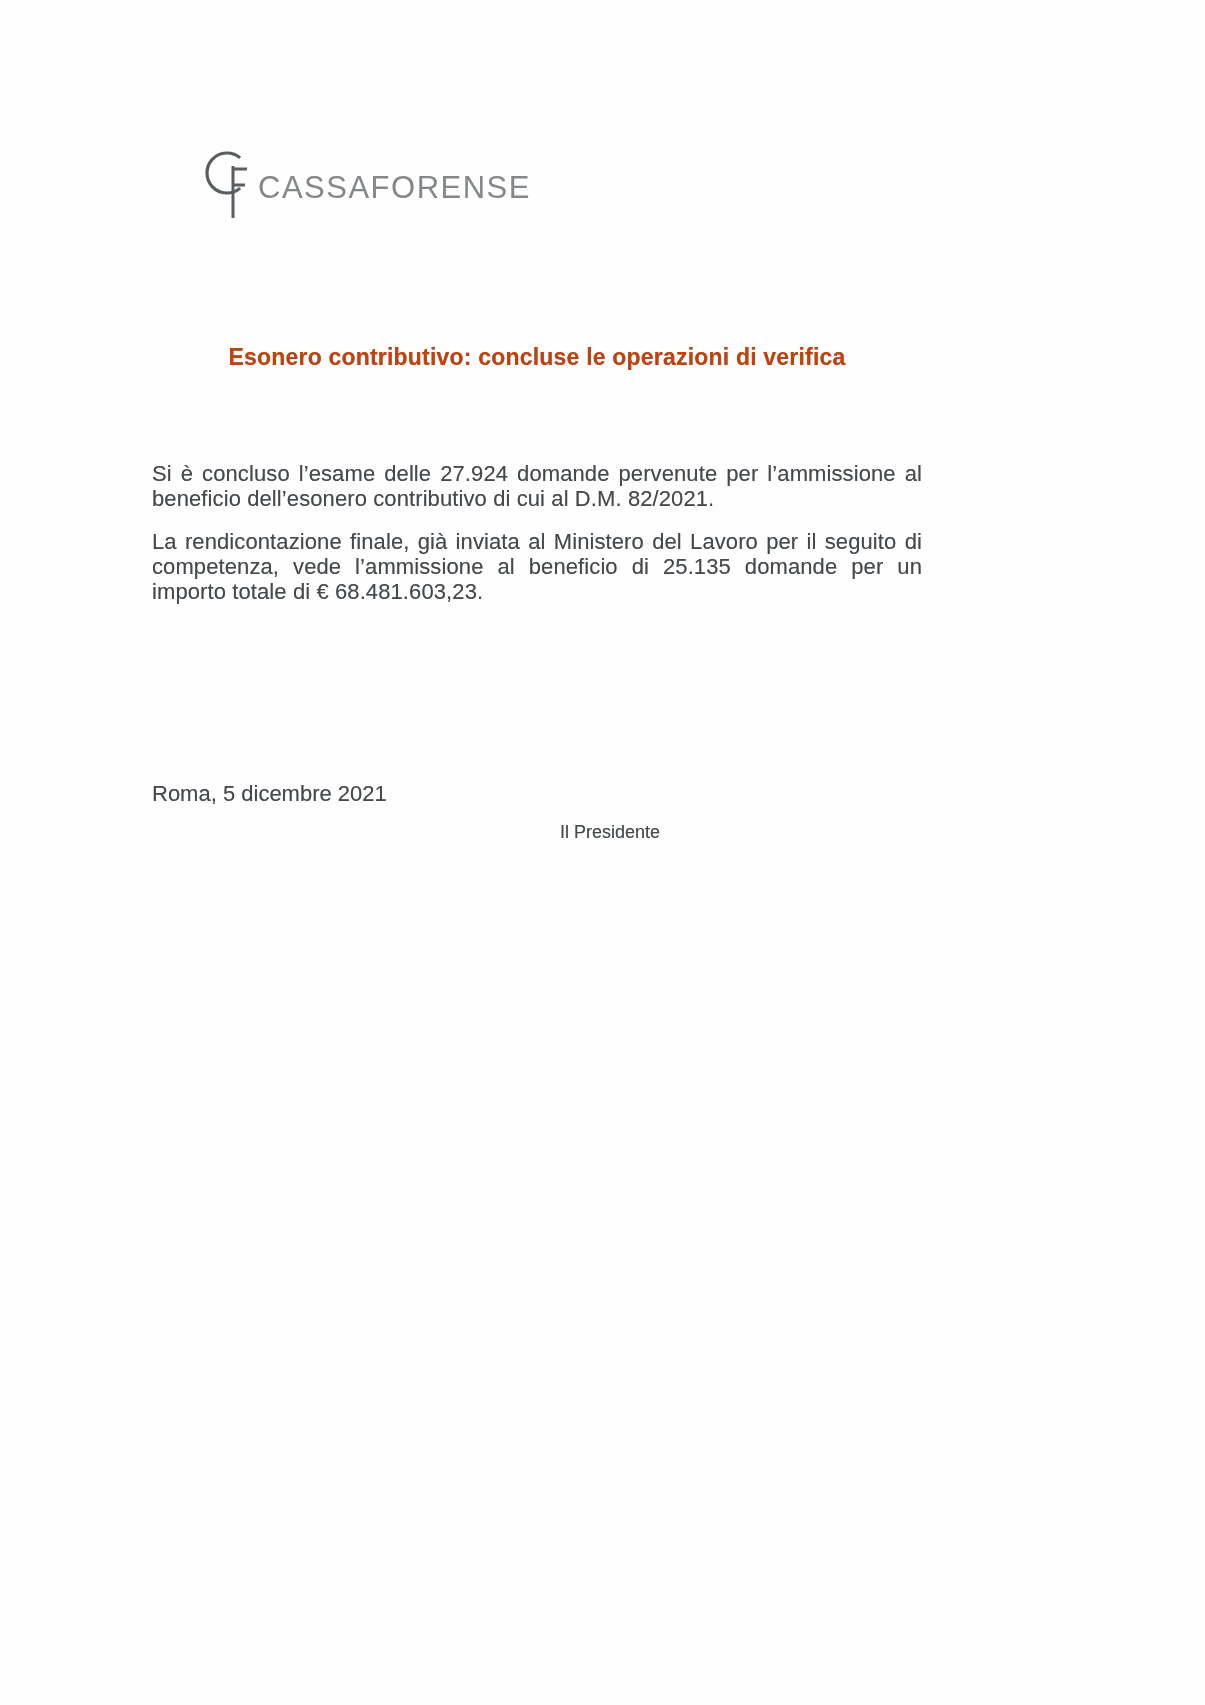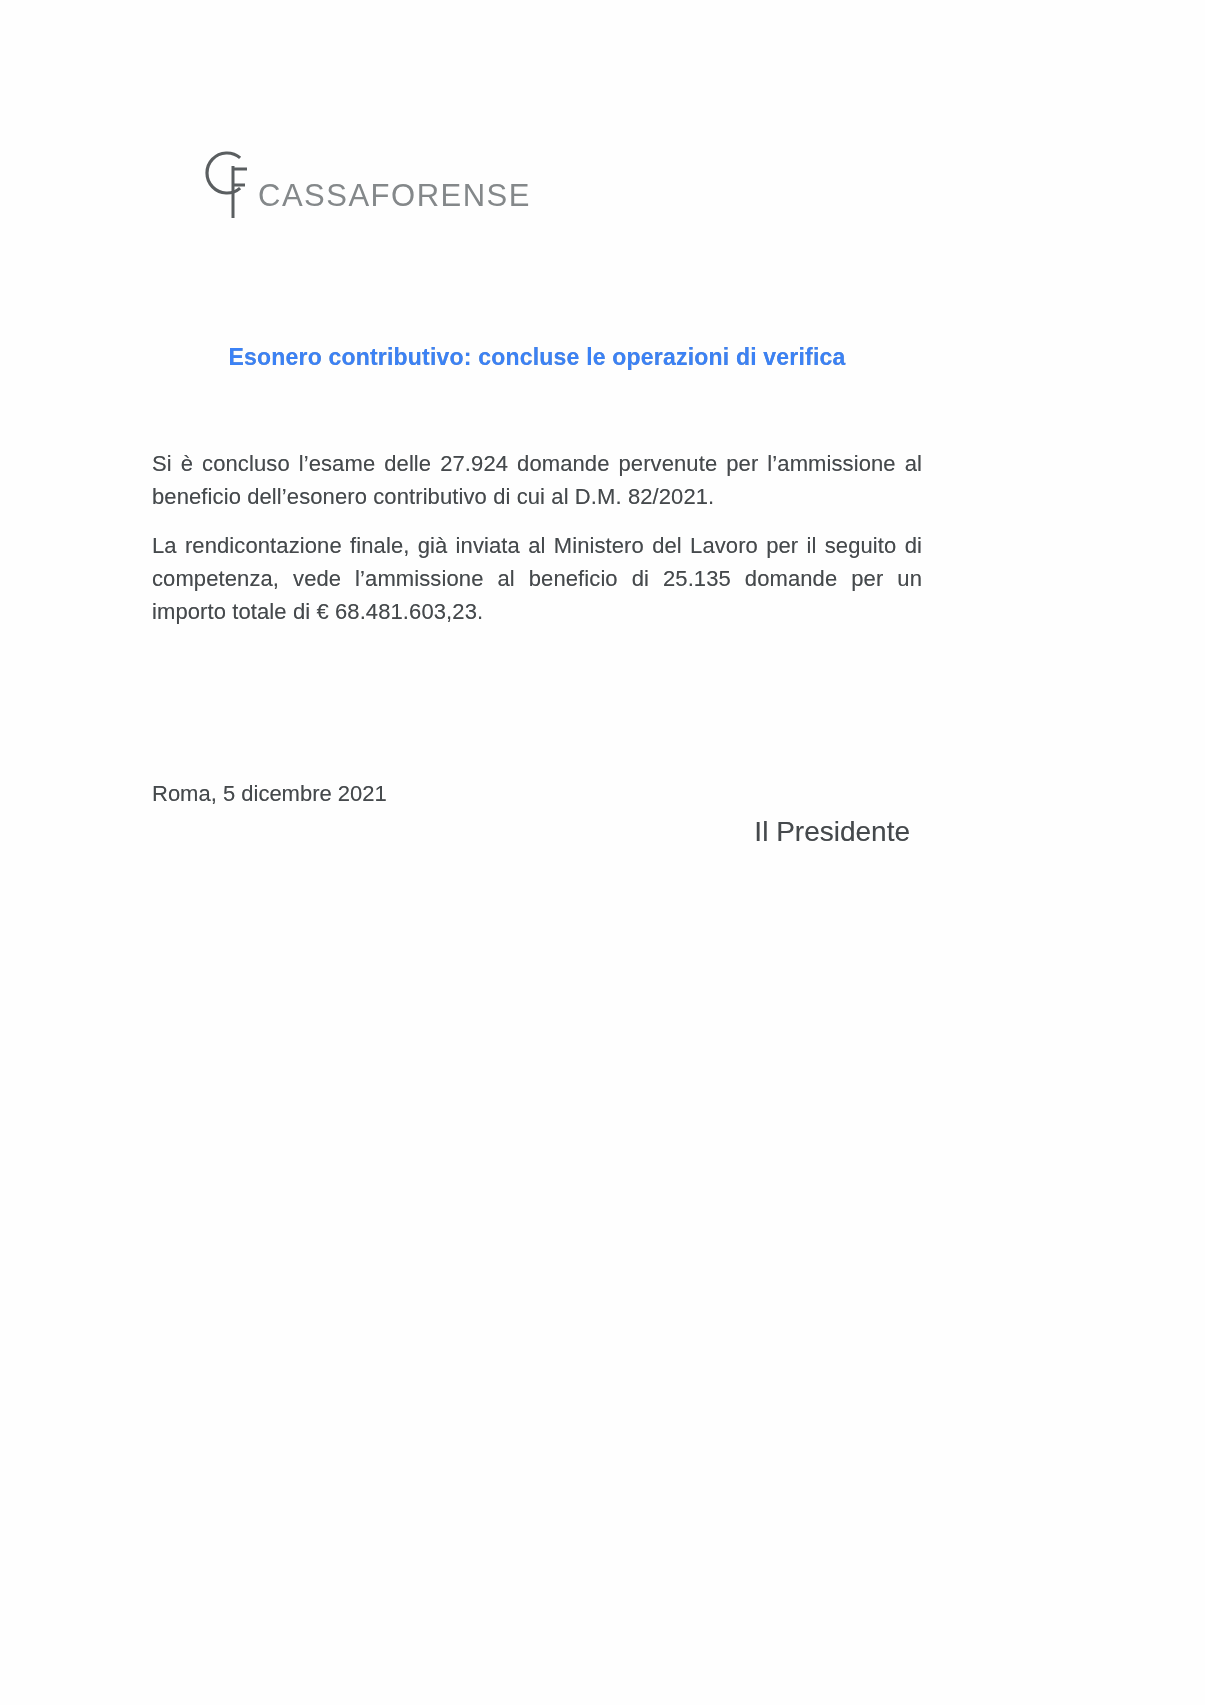--- a/index.html
+++ b/index.html
@@ -12,21 +12,21 @@
     font-family: "Liberation Sans", sans-serif;
     color: #45494c;
     overflow: hidden;
   }
   
   .logo {
     position: absolute;
     left: 204px;
     top: 146px;
     display: flex;
-    align-items: center;
+    align-items: flex-start;
   }
   .logo svg { display: block; }
   .wordmark {
     margin-left: 8px;
     margin-top: 24px;
     font-size: 31px;
     font-weight: 400;
     letter-spacing: 1.5px;
     color: #84888a;
     white-space: nowrap;
@@ -34,35 +34,35 @@
   
   .title {
     position: absolute;
     left: 152px;
     top: 344px;
     width: 770px;
     margin: 0;
     text-align: center;
     font-size: 23px;
     font-weight: 700;
-    color: #3b82f6;
+    color: #c2410c;
     letter-spacing: 0.2px;
     text-shadow: 0 0 0.5px rgba(51,55,58,0.5);
   }
   
   .body {
     position: absolute;
     left: 152px;
     top: 443px;
     width: 770px;
   }
   .body p {
-    margin: 4px 0 16px 0;
+    margin: 18px 0 16px 0;
     font-size: 22px;
-    line-height: 33px;
+    line-height: 25px;
     text-align: justify;
     text-align-last: left;
     letter-spacing: 0.1px;
     color: #45494c;
     text-shadow: 0 0 0.5px rgba(69,73,76,0.45);
   }
   
   .dateline {
     position: absolute;
     left: 152px;
@@ -70,22 +70,22 @@
     font-size: 22px;
     color: #45494c;
     text-shadow: 0 0 0.5px rgba(69,73,76,0.45);
   }
   
   .signature {
     position: absolute;
     left: 560px;
     top: 816px;
     width: 350px;
-    text-align: right;
-    font-size: 28px;
+    text-align: left;
+    font-size: 18px;
     line-height: 32px;
     color: #45494c;
     text-shadow: 0 0 0.5px rgba(69,73,76,0.45);
   }
 </style>
 </head>
 <body>
 
 <div class="page">
 

